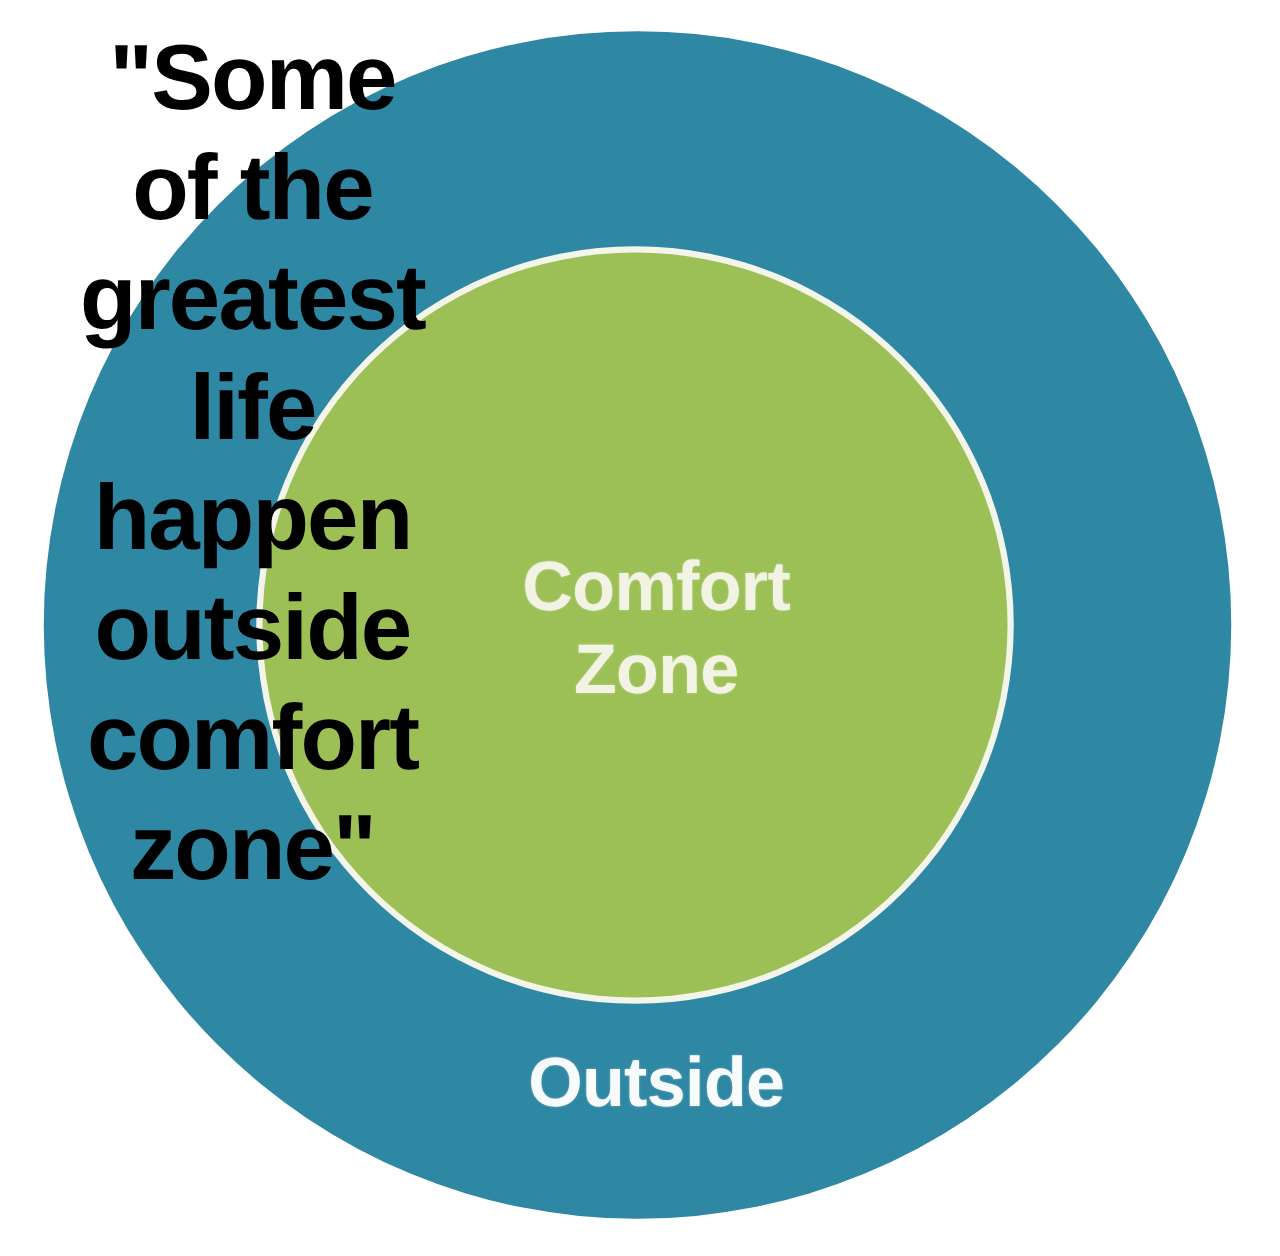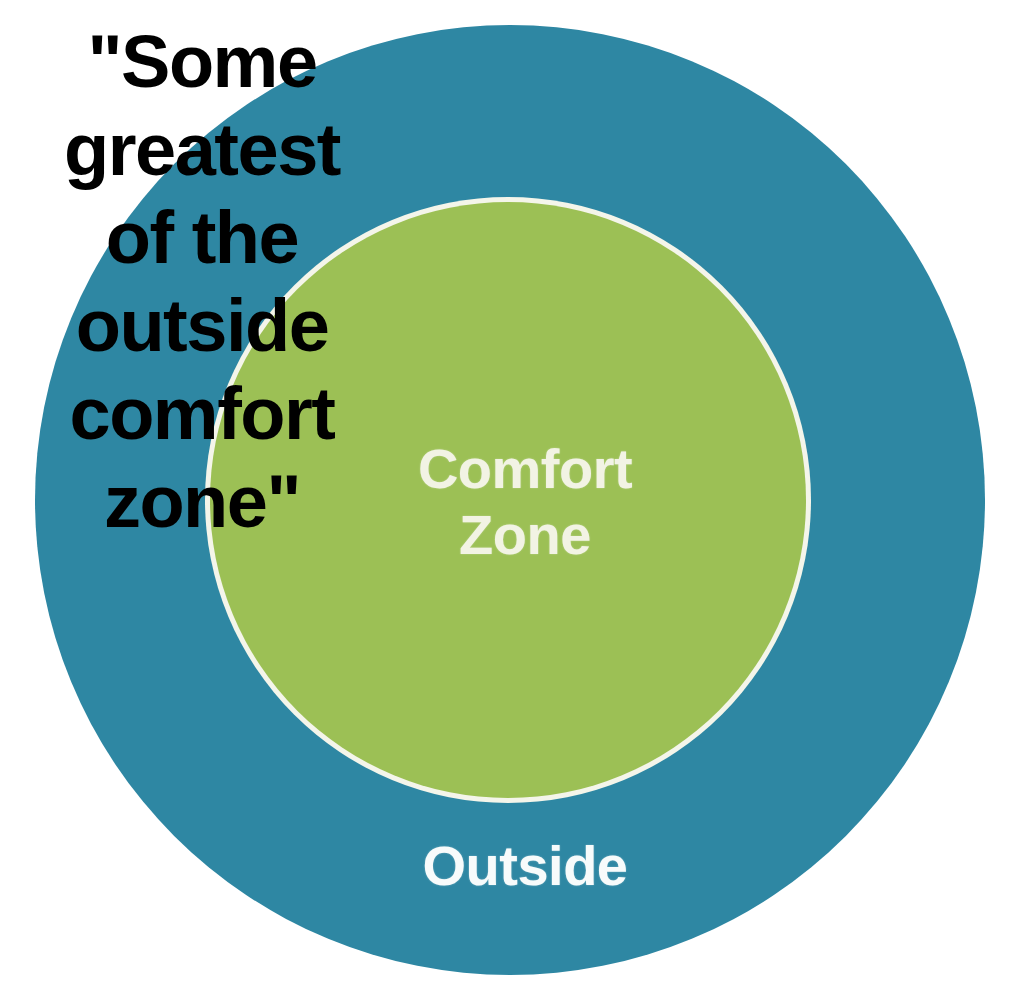--- a/index.html
+++ b/index.html
@@ -98,20 +98,22 @@
 
   <div class="inner-circle"></div>
 
   <div class="zone-label comfort-label">Comfort
 Zone</div>
 
   <div class="zone-label outside-label">Outside</div>
 
   <div class="quote-block">
     <span class="quote-line">"Some</span>
+    <span class="quote-line">of the</span>
     <span class="quote-line">greatest</span>
-    <span class="quote-line">of the</span>
+    <span class="quote-line">life</span>
+    <span class="quote-line">happen</span>
     <span class="quote-line">outside</span>
     <span class="quote-line">comfort</span>
     <span class="quote-line">zone"</span>
   </div>
 
 </div>
 
 </body></html>

